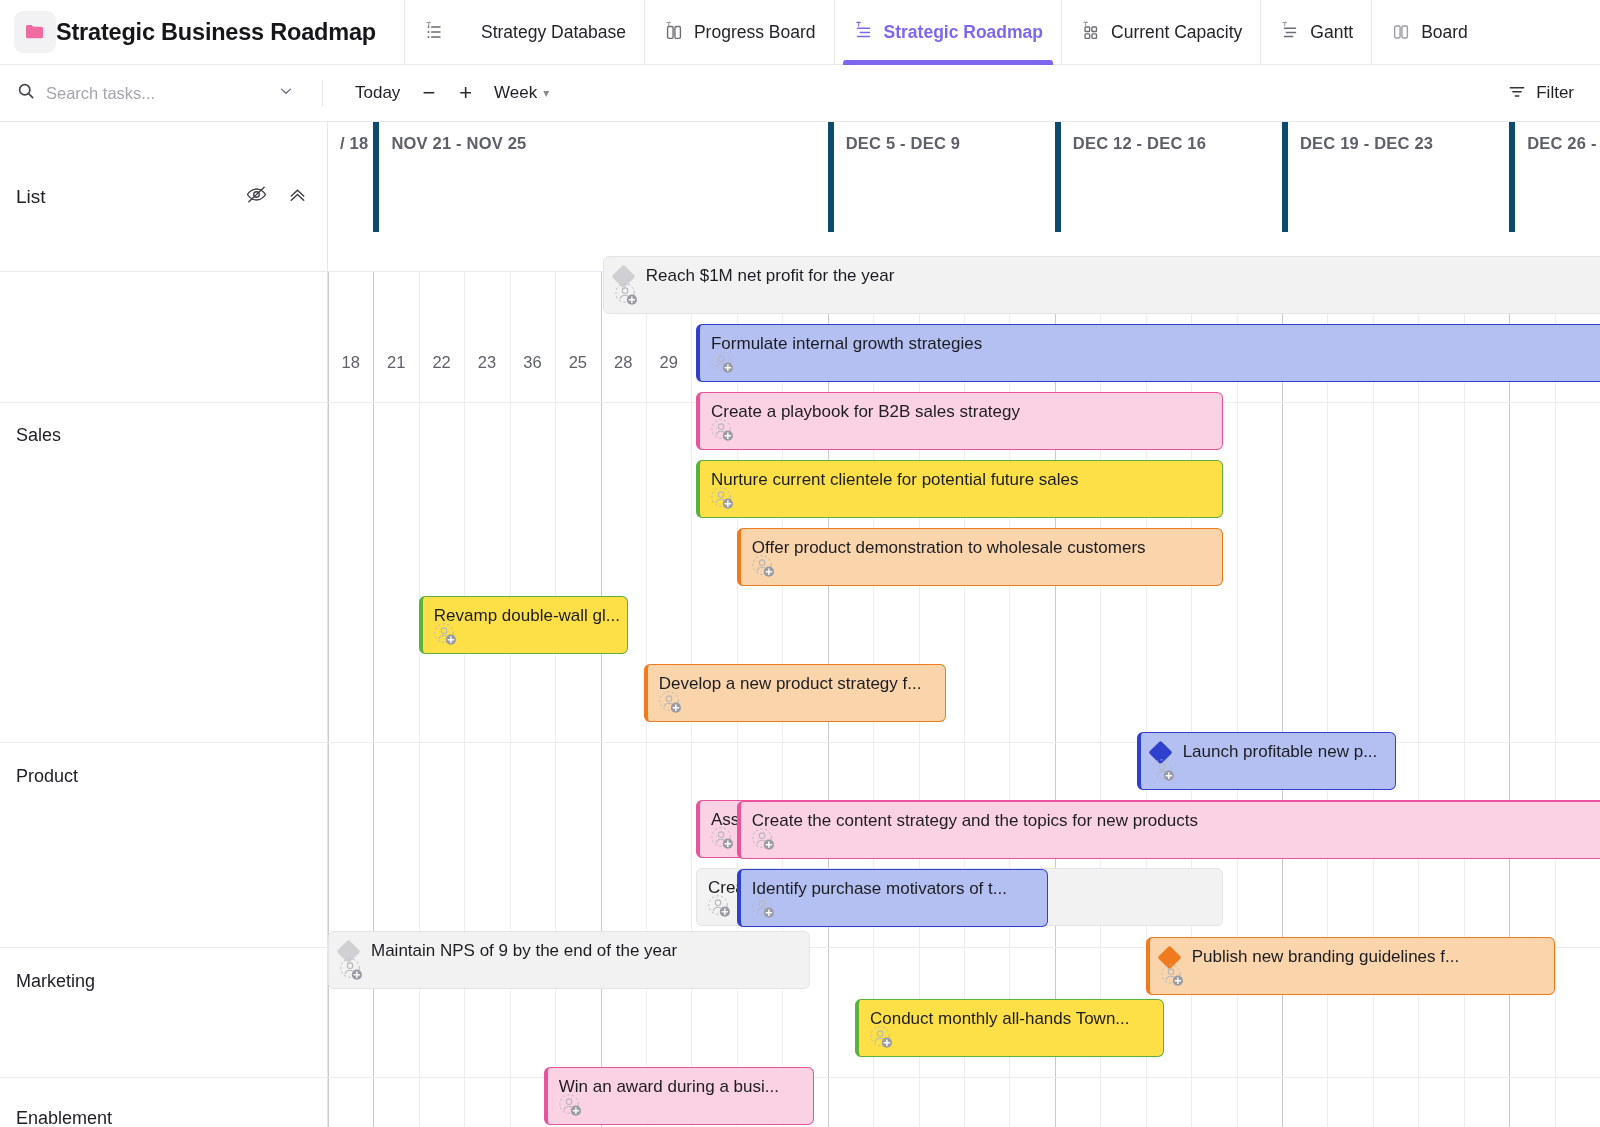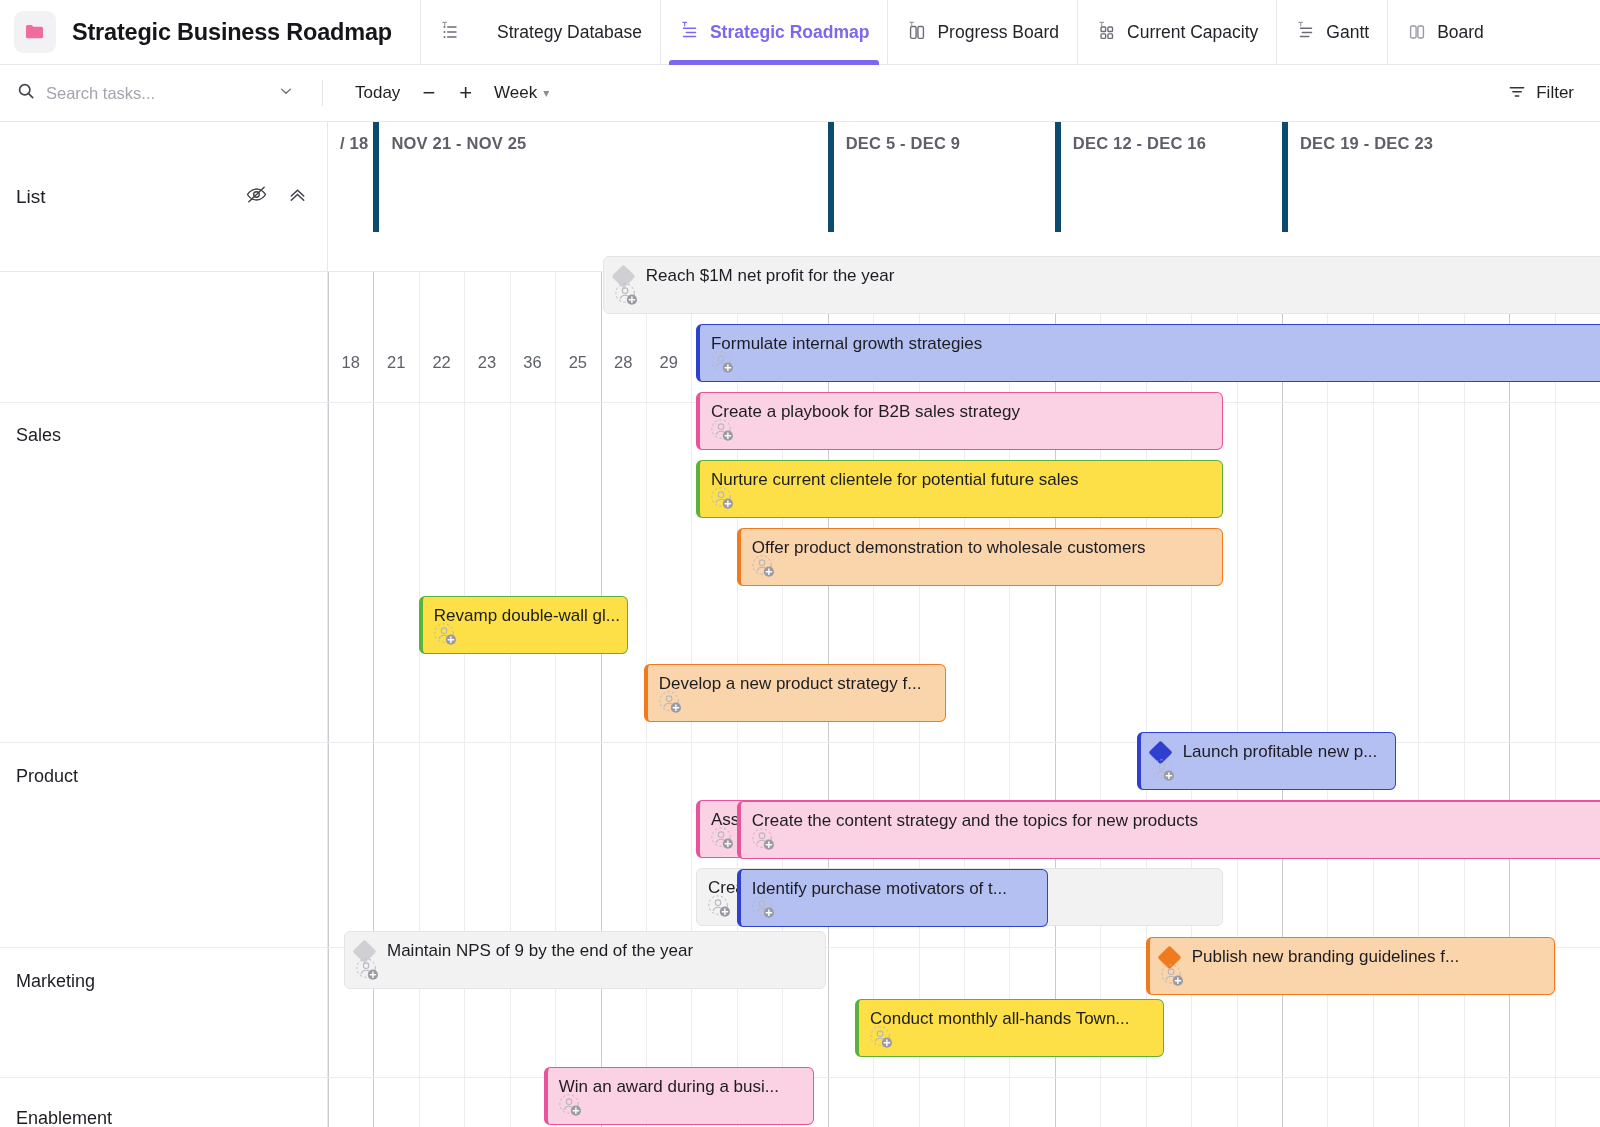--- a/index.html
+++ b/index.html
@@ -25,21 +25,20 @@
     width: 42px; height: 42px;
     border-radius: 9px;
     background: #f2f2f5;
     display: flex; align-items: center; justify-content: center;
     flex: 0 0 auto;
   }
   .app-title {
     font-size: 23.5px;
     font-weight: bold;
     letter-spacing: -0.2px;
-    margin-left: 16px;
     white-space: nowrap;
     color: #15161a;
   }
   .tabs {
     display: flex;
     align-items: stretch;
     height: 65px;
     margin-left: 28px;
   }
   .tab {
@@ -258,39 +257,39 @@
           <path d="M9.5 6.5h9M9.5 12h9M9.5 17.5h9" stroke="#6b6c75" stroke-width="1.6" stroke-linecap="round" fill="none"></path>
           <circle cx="6" cy="6.5" r="1.1" fill="#6b6c75"></circle>
             <circle cx="6" cy="12" r="1.1" fill="#6b6c75"></circle>
             <circle cx="6" cy="17.5" r="1.1" fill="#6b6c75"></circle>
           <path d="M6.2 1.5v4M4.3 1.5h3.8" stroke="#9a9ba4" stroke-width="1.2" stroke-linecap="round" fill="none"></path>
         </svg>
       </span>
       <span class="tab-label">Strategy Database</span>
     </div>
 
-    <div class="tab active">
-      <span class="tab-icon">
-        <svg width="22" height="22" viewBox="0 0 24 24">
-          <path d="M5 8h13M8 12.5h10M5 17h13" stroke="#7b68ee" stroke-width="1.7" stroke-linecap="round" fill="none"></path>
-          <path d="M6.2 1.5v4M4.3 1.5h3.8" stroke="#7b68ee" stroke-width="1.2" stroke-linecap="round" fill="none"></path>
-        </svg>
-      </span>
-      <span class="tab-label">Strategic Roadmap</span>
-    </div>
-
     <div class="tab">
       <span class="tab-icon">
         <svg width="22" height="22" viewBox="0 0 24 24" fill="none" stroke="#6b6c75" stroke-width="1.5">
           <rect x="5" y="6" width="6" height="13" rx="1.5"></rect>
             <rect x="13" y="6" width="6" height="13" rx="1.5"></rect>
           <path d="M6.2 1.5v4M4.3 1.5h3.8" stroke="#9a9ba4" stroke-width="1.2" stroke-linecap="round"></path>
         </svg>
       </span>
       <span class="tab-label">Progress Board</span>
+    </div>
+
+    <div class="tab active">
+      <span class="tab-icon">
+        <svg width="22" height="22" viewBox="0 0 24 24">
+          <path d="M5 8h13M8 12.5h10M5 17h13" stroke="#7b68ee" stroke-width="1.7" stroke-linecap="round" fill="none"></path>
+          <path d="M6.2 1.5v4M4.3 1.5h3.8" stroke="#7b68ee" stroke-width="1.2" stroke-linecap="round" fill="none"></path>
+        </svg>
+      </span>
+      <span class="tab-label">Strategic Roadmap</span>
     </div>
 
     <div class="tab">
       <span class="tab-icon">
         <svg width="22" height="22" viewBox="0 0 24 24" fill="none" stroke="#6b6c75" stroke-width="1.5">
           <rect x="5.5" y="6.5" width="5" height="5" rx="1"></rect>
             <rect x="13" y="6.5" width="5" height="5" rx="1"></rect>
           <rect x="5.5" y="14" width="5" height="5" rx="1"></rect>
             <rect x="13" y="14" width="5" height="5" rx="1"></rect>
           <path d="M6.2 1.5v4M4.3 1.5h3.8" stroke="#9a9ba4" stroke-width="1.2" stroke-linecap="round"></path>
@@ -393,20 +392,21 @@
       </div>
   </div>
 
   <div class="timeline">
     <div class="week-head" id="week-head">
         <div class="week-cell noborder" style="left: 0px; width: 45.4286px;">/ 18</div>
         <div class="week-cell" style="left: 45.4286px; width: 227.143px;">NOV 21 - NOV 25</div>
         <div class="week-cell" style="left: 499.714px; width: 227.143px;">DEC 5 - DEC 9</div>
         <div class="week-cell" style="left: 726.857px; width: 227.143px;">DEC 12 - DEC 16</div>
         <div class="week-cell" style="left: 954px; width: 227.143px;">DEC 19 - DEC 23</div>
+        <div class="week-cell" style="left: 1181.14px; width: 90.8571px;">DEC 26 -</div>
       </div>
     <div class="day-head" id="day-head">
         <div class="day-cell" style="left: 0px; width: 45.4286px;">18</div>
         <div class="day-cell" style="left: 45.4286px; width: 45.4286px;">21</div>
         <div class="day-cell" style="left: 90.8571px; width: 45.4286px;">22</div>
         <div class="day-cell" style="left: 136.286px; width: 45.4286px;">23</div>
         <div class="day-cell" style="left: 181.714px; width: 45.4286px;">36</div>
         <div class="day-cell" style="left: 227.143px; width: 45.4286px;">25</div>
         <div class="day-cell" style="left: 272.571px; width: 45.4286px;">28</div>
         <div class="day-cell" style="left: 318px; width: 45.4286px;">29</div>
@@ -594,21 +594,21 @@
           <span class="ms-diamond" style="background: rgb(239, 123, 30);"></span>
           <span class="bar-title">Publish new branding guidelines f...</span>
           <span class="avatar"><svg width="25" height="25" viewBox="0 0 26 26">
               <circle cx="11.5" cy="11.5" r="9.6" fill="none" stroke="#b6b7be" stroke-width="1" stroke-dasharray="2.4 2.4"></circle>
               <circle cx="11.5" cy="9" r="2.9" fill="none" stroke="#b6b7be" stroke-width="1.1"></circle>
               <path d="M6.4 17.2c.9-2.4 3-3.5 5.1-3.5s4.2 1.1 5.1 3.5" fill="none" stroke="#b6b7be" stroke-width="1.1" stroke-linecap="round"></path>
               <circle cx="18.6" cy="18.4" r="5.3" fill="#9a9ba3"></circle>
               <path d="M18.6 15.6v5.6M15.8 18.4h5.6" stroke="#fff" stroke-width="1.5" stroke-linecap="round"></path>
             </svg></span>
         </div>
-        <div class="bar c-gray has-ms" style="left: 16px; width: 481.543px; top: 809px;">
+        <div class="bar c-gray has-ms" style="left: 0px; width: 481.543px; top: 809px;">
           <span class="ms-diamond" style="background: rgb(207, 207, 212);"></span>
           <span class="bar-title">Maintain NPS of 9 by the end of the year</span>
           <span class="avatar"><svg width="25" height="25" viewBox="0 0 26 26">
               <circle cx="11.5" cy="11.5" r="9.6" fill="none" stroke="#b6b7be" stroke-width="1" stroke-dasharray="2.4 2.4"></circle>
               <circle cx="11.5" cy="9" r="2.9" fill="none" stroke="#b6b7be" stroke-width="1.1"></circle>
               <path d="M6.4 17.2c.9-2.4 3-3.5 5.1-3.5s4.2 1.1 5.1 3.5" fill="none" stroke="#b6b7be" stroke-width="1.1" stroke-linecap="round"></path>
               <circle cx="18.6" cy="18.4" r="5.3" fill="#9a9ba3"></circle>
               <path d="M18.6 15.6v5.6M15.8 18.4h5.6" stroke="#fff" stroke-width="1.5" stroke-linecap="round"></path>
             </svg></span>
         </div>

